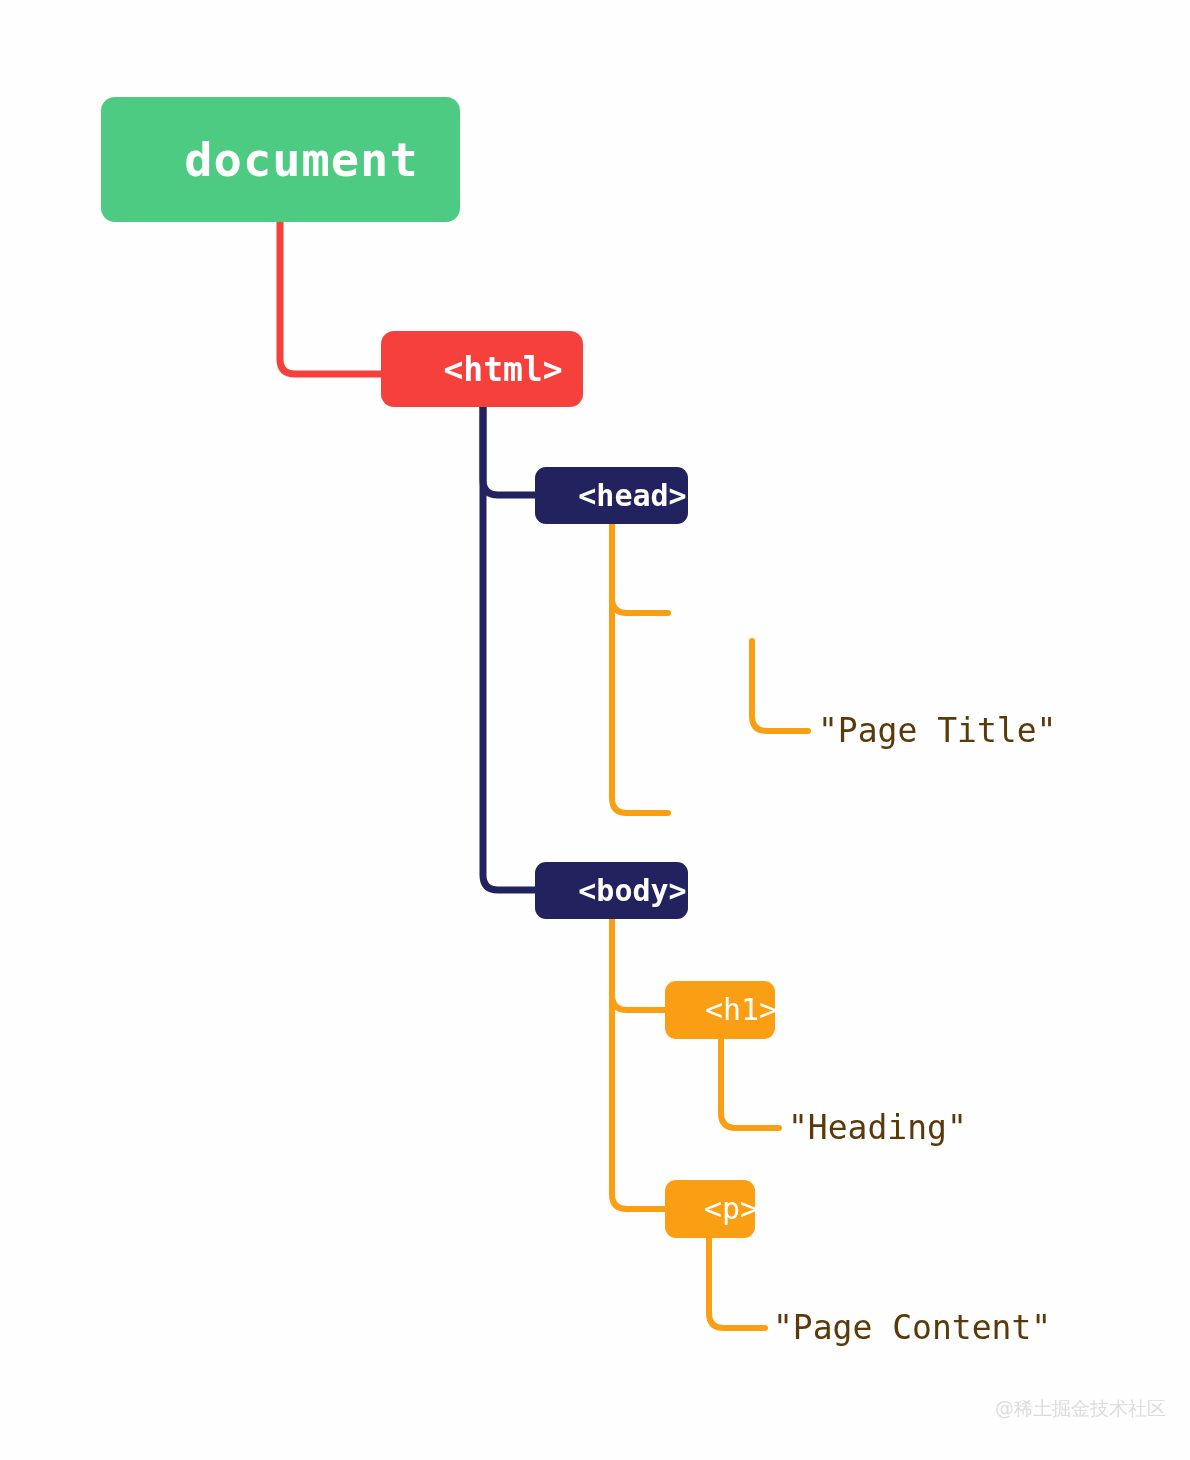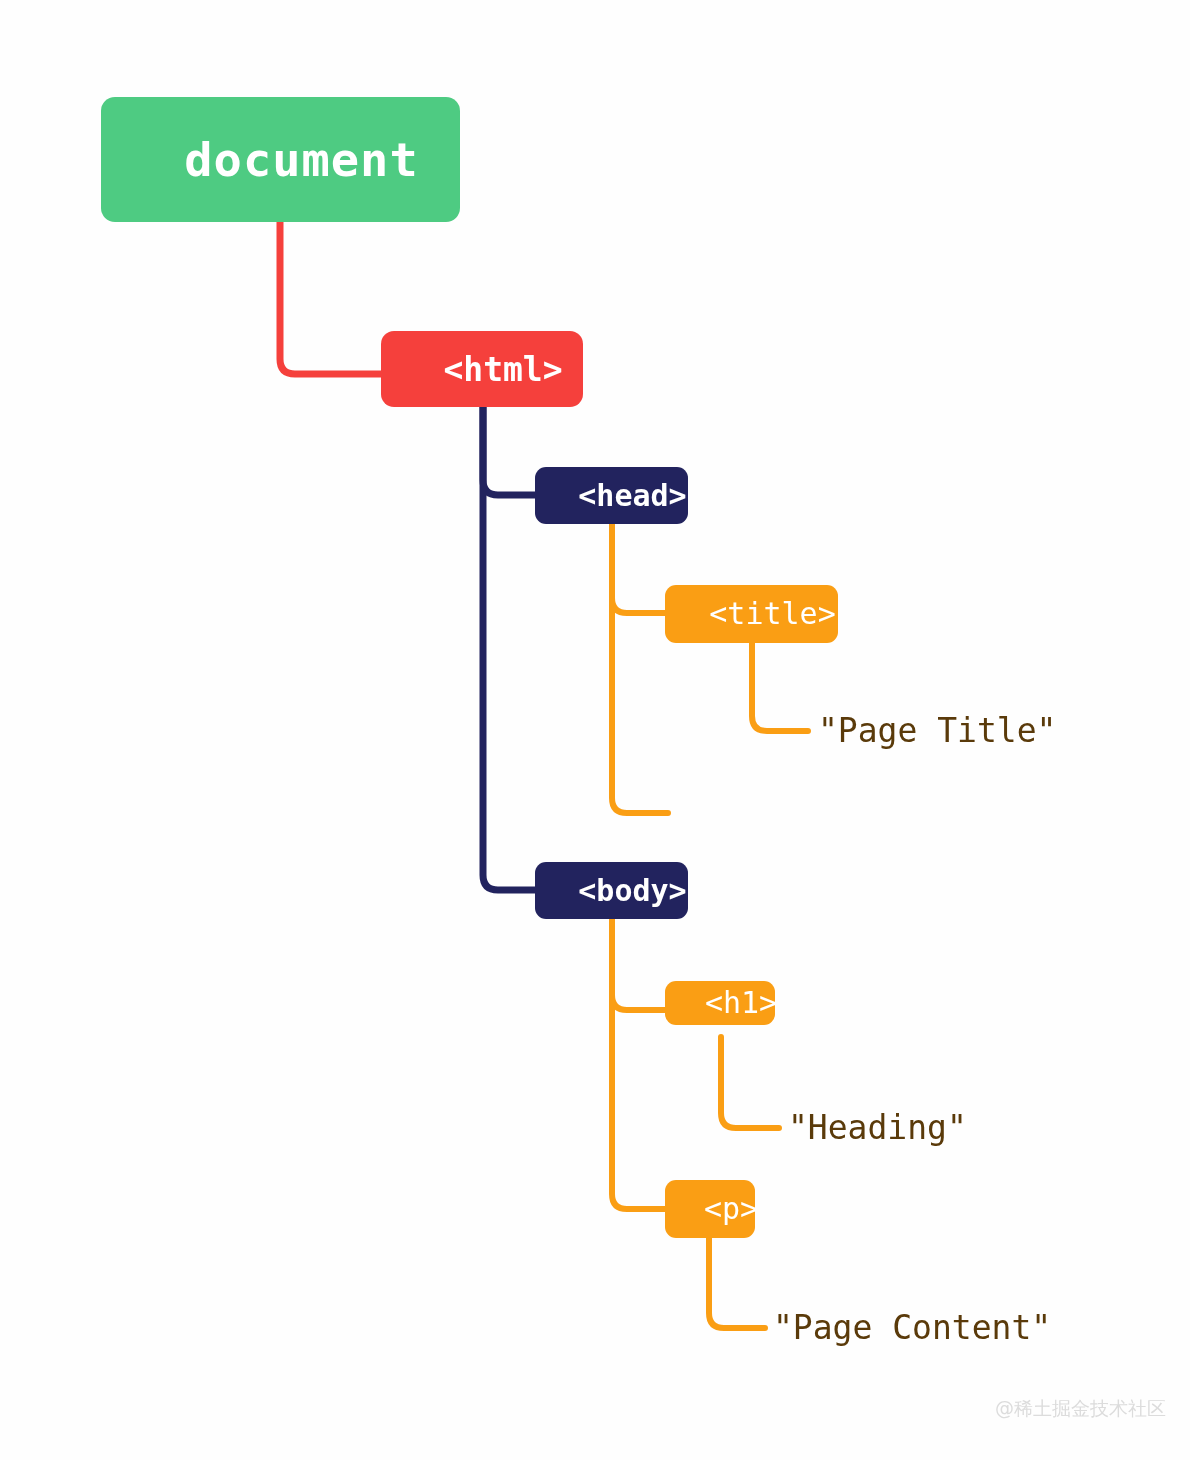--- a/index.html
+++ b/index.html
@@ -95,21 +95,21 @@
     width: 153px;
     height: 58px;
     border-radius: 11px;
     background: #FA9E14;
     font-size: 30px;
   }
   .node-h1 {
     left: 665px;
     top: 981px;
     width: 110px;
-    height: 44px;
+    height: 58px;
     border-radius: 11px;
     background: #FA9E14;
     font-size: 30px;
   }
   .node-p {
     left: 665px;
     top: 1180px;
     width: 90px;
     height: 58px;
     border-radius: 11px;
@@ -170,23 +170,20 @@
   </div>
 
   <div class="node node-html">
     <span>&lt;html&gt;</span>
   </div>
 
   <div class="node node-head">
     <span>&lt;head&gt;</span>
   </div>
 
-  <div class="node node-title">
-    <span>&lt;title&gt;</span>
-  </div>
 
 
   <div class="node node-body">
     <span>&lt;body&gt;</span>
   </div>
 
   <div class="node node-h1">
     <span>&lt;h1&gt;</span>
   </div>
 

